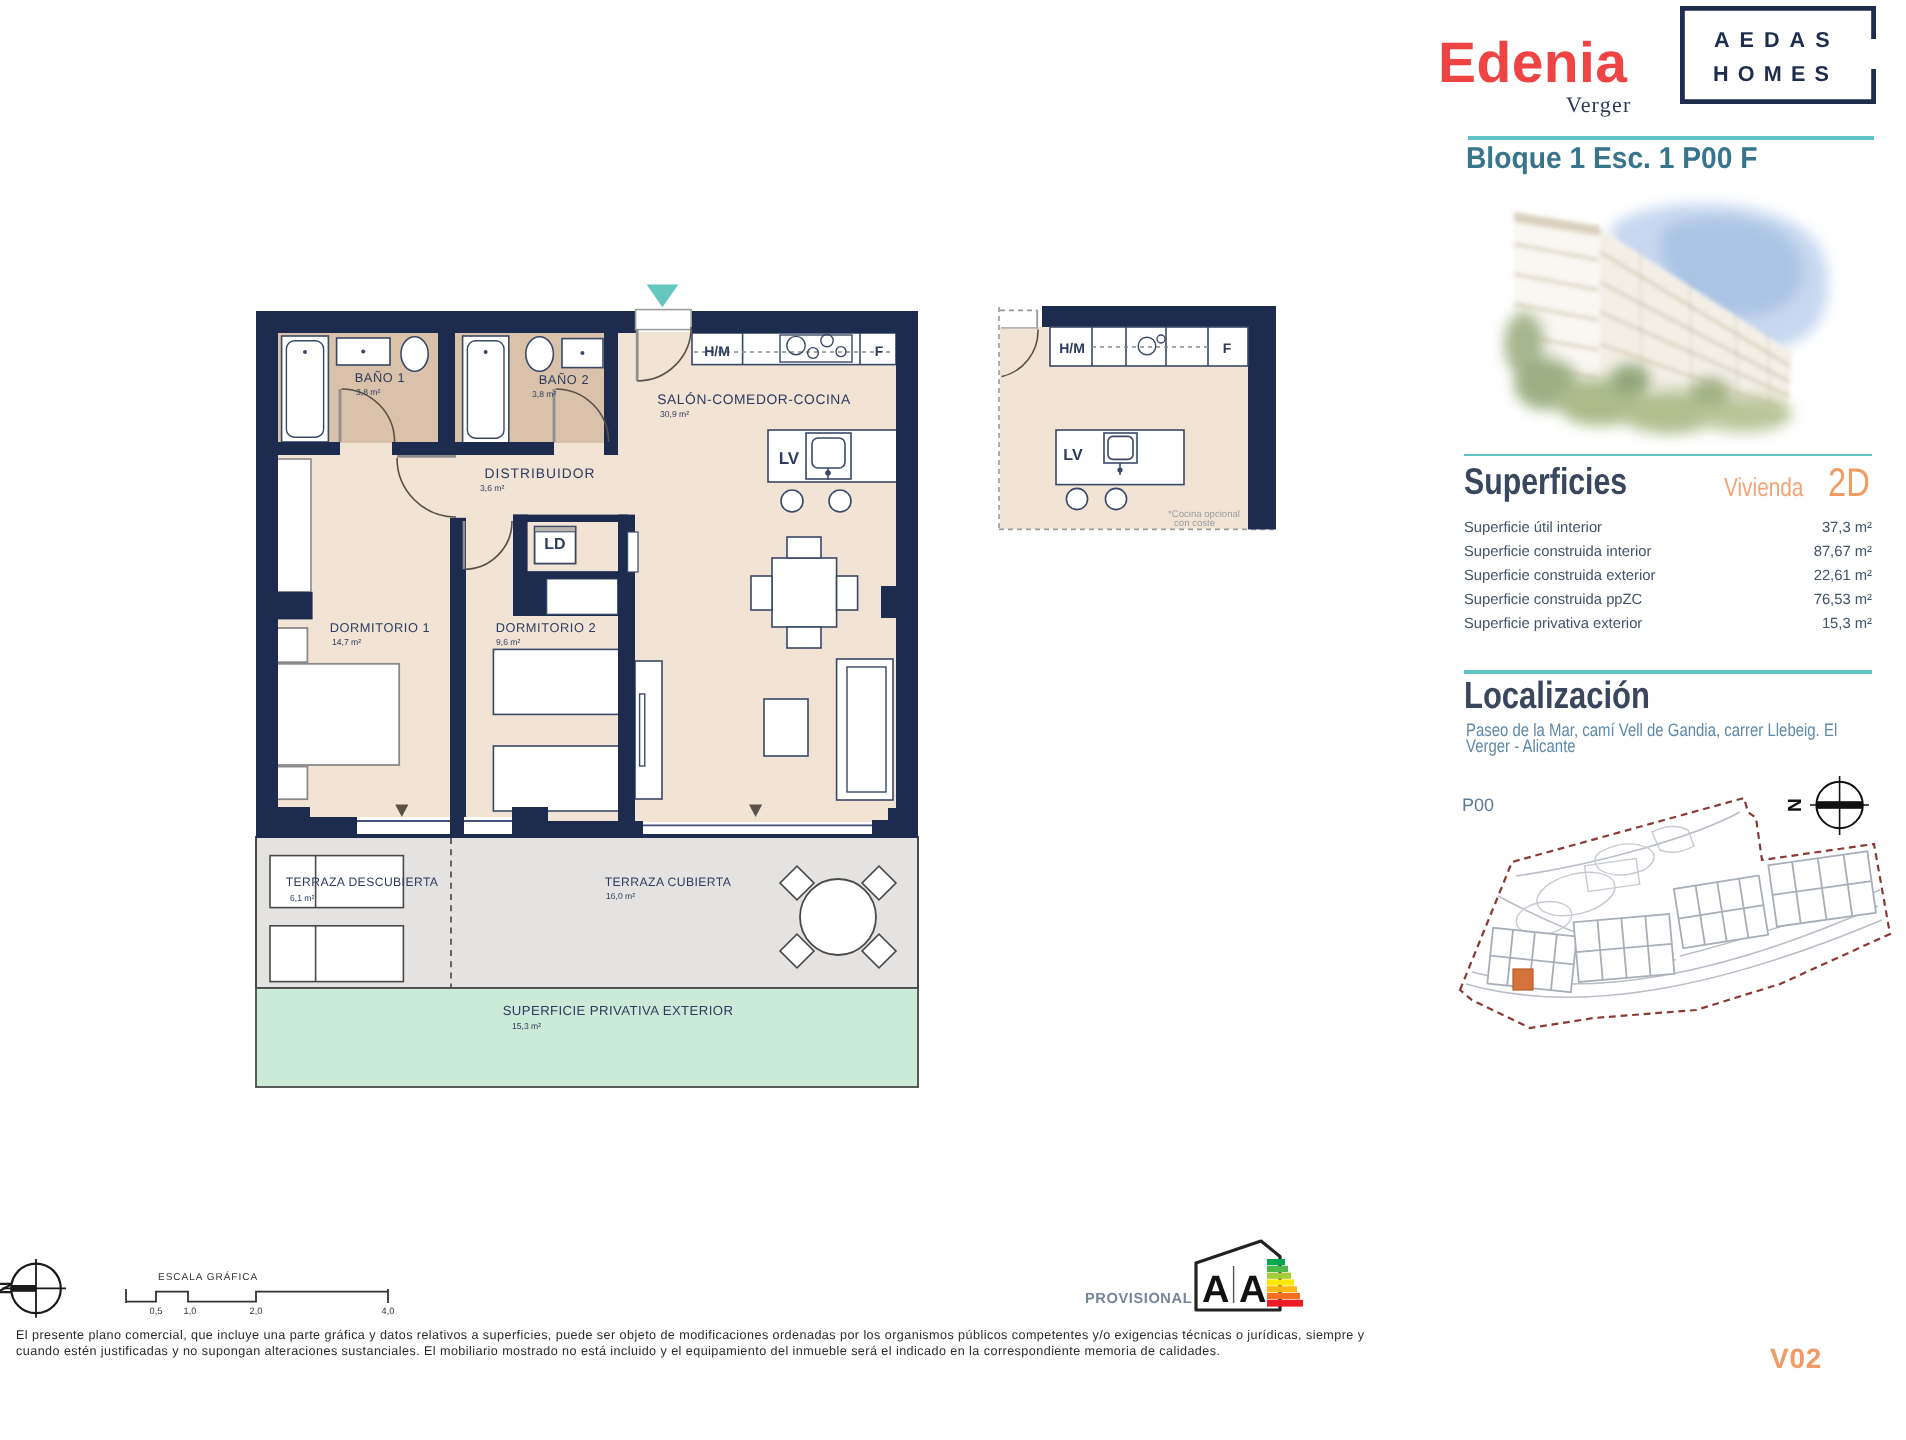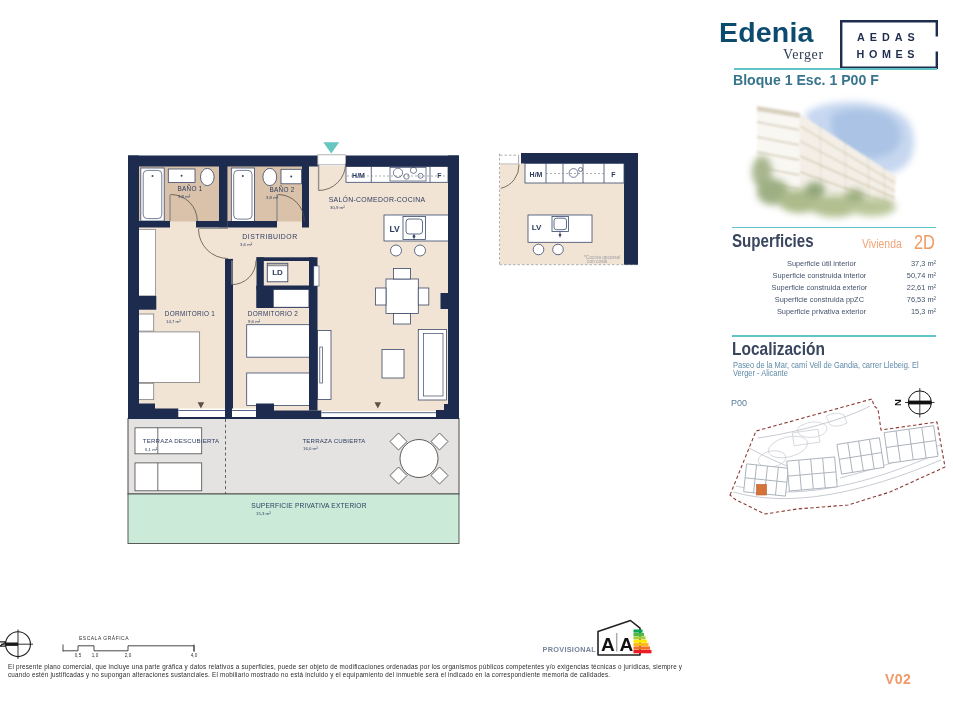--- a/index.html
+++ b/index.html
@@ -485,47 +485,47 @@
     <ellipse cx="773" cy="192" rx="16" ry="13" fill="#99ac7e"></ellipse>
     <ellipse cx="800" cy="201" rx="22" ry="12" fill="#a7b884"></ellipse>
     <ellipse cx="835" cy="206" rx="26" ry="11" fill="#aebc8a"></ellipse>
     <ellipse cx="872" cy="207" rx="24" ry="9" fill="#b6c293"></ellipse>
     <ellipse cx="815" cy="190" rx="10" ry="8" fill="#8fa476"></ellipse>
     <ellipse cx="855" cy="196" rx="10" ry="7" fill="#9cae7e"></ellipse>
   </g>
 </g>
 </svg>
 
-<div class="abs" style="left:719px;top:18px;width:100px;font-weight:bold;font-size:28.5px;color:#0c4a6e;letter-spacing:0.2px;line-height:28px;">Edenia</div>
-
-<div class="abs" style="left:783px;top:47px;width:60px;font-family:'Liberation Serif',serif;font-size:14px;color:#2e3b55;letter-spacing:0.6px;">Verger</div>
-
-<div class="abs" style="left:839.5px;top:20px;width:98px;height:49px;text-align:right;">
+<div class="abs" style="left:719px;top:18px;width:100px;font-weight:bold;font-size:28.5px;color:#ef4444;letter-spacing:0.2px;line-height:28px;">Edenia</div>
+
+<div class="abs" style="left:783px;top:47px;width:60px;font-family:'Liberation Serif',serif;font-size:11px;color:#2e3b55;letter-spacing:0.6px;">Verger</div>
+
+<div class="abs" style="left:839.5px;top:3px;width:98px;height:49px;text-align:right;">
   <svg width="98" height="49" viewBox="0 0 98 49">
     <path d="M96.8,16.5 L96.8,1.2 L1.2,1.2 L1.2,47.8 L96.8,47.8 L96.8,31.5" fill="none" stroke="#1e2c4d" stroke-width="2.4"></path>
     <text x="17" y="20.5" fill="#1e2c4d" font-size="10.8" font-weight="bold" letter-spacing="5">AEDAS</text>
     <text x="16.5" y="37.5" fill="#1e2c4d" font-size="10.8" font-weight="bold" letter-spacing="4.6">HOMES</text>
   </svg>
 </div>
 
 <div class="abs" style="left:734px;top:68.2px;width:203px;height:1.7px;background:#5fc3c8;"></div>
 
 <div class="abs" style="left:733px;top:71.5px;font-size:15px;font-weight:bold;color:#38758d;line-height:15px;transform:scaleX(0.94);transform-origin:0 0;white-space:nowrap;">Bloque 1 Esc. 1 P00 F</div>
 
 <div class="abs" style="left:732px;top:226.6px;width:204px;height:1.7px;background:#5fc3c8;"></div>
 
 <div class="abs" style="left:732px;top:231.5px;font-size:18.7px;font-weight:bold;color:#39465e;line-height:18px;transform:scaleX(0.81);transform-origin:0 0;white-space:nowrap;">Superficies</div>
 
 <div class="abs" style="left:861.5px;top:236.5px;font-size:13px;color:#f2a377;line-height:13px;transform:scaleX(0.8);transform-origin:0 0;white-space:nowrap;">Vivienda</div>
 
 <div class="abs" style="left:914px;top:233px;font-size:20px;color:#ef9b63;line-height:19px;transform:scaleX(0.82);transform-origin:0 0;white-space:nowrap;">2D</div>
 
-<div class="abs" style="left:732px;top:257.5px;width:204px;font-size:7.4px;color:#42526b;line-height:12.2px;text-align:center;">
+<div class="abs" style="left:732px;top:257.5px;width:204px;font-size:7.4px;color:#42526b;line-height:12.2px;">
   <div>Superficie útil interior<span style="float:right">37,3 m²</span></div>
-  <div>Superficie construida interior<span style="float:right">50,74 m²</span></div>
+  <div>Superficie construida interior<span style="float:right">87,67 m²</span></div>
   <div>Superficie construida exterior<span style="float:right">22,61 m²</span></div>
   <div>Superficie construida ppZC<span style="float:right">76,53 m²</span></div>
   <div>Superficie privativa exterior<span style="float:right">15,3 m²</span></div>
 </div>
 
 <div class="abs" style="left:732px;top:335.2px;width:204px;height:1.7px;background:#5fc3c8;"></div>
 
 <div class="abs" style="left:732px;top:340px;font-size:18.9px;font-weight:bold;color:#39465e;line-height:18px;transform:scaleX(0.82);transform-origin:0 0;white-space:nowrap;">Localización</div>
 
 <div class="abs" style="left:733px;top:360.5px;width:230px;font-size:9px;color:#5e89a8;line-height:8.2px;transform:scaleX(0.83);transform-origin:0 0;">Paseo de la Mar, camí Vell de Gandia, carrer Llebeig. El<br>Verger - Alicante</div>

